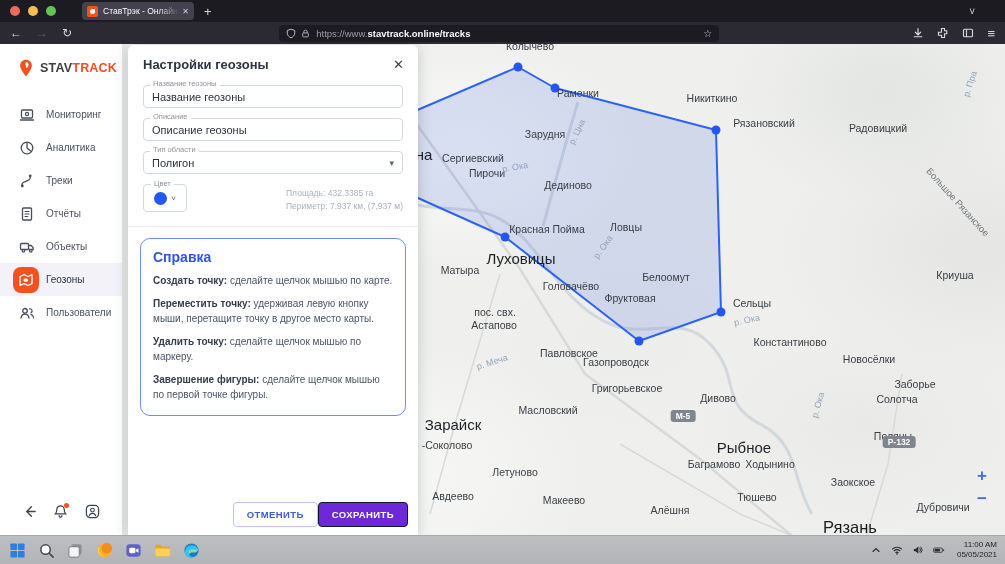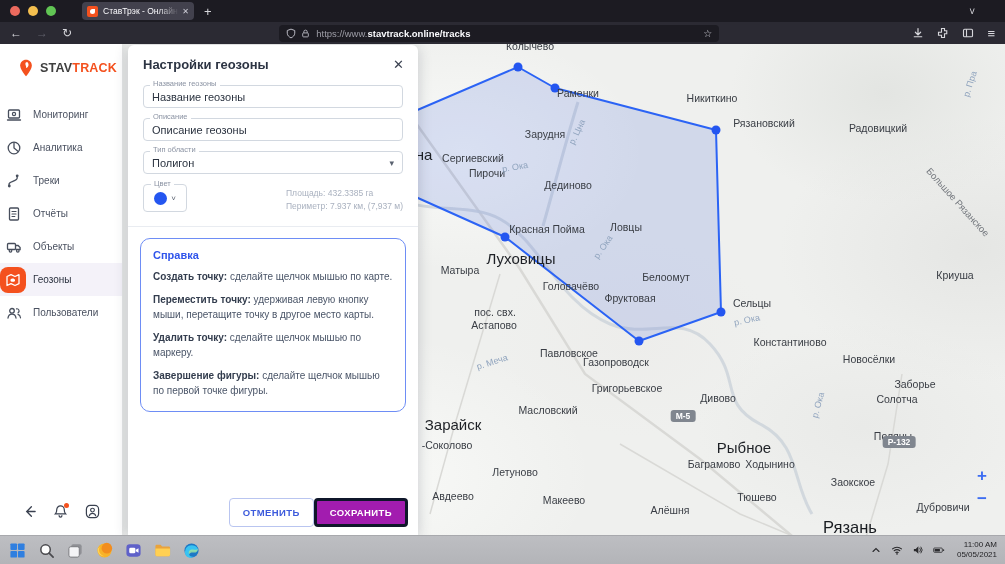--- a/index.html
+++ b/index.html
@@ -59,21 +59,21 @@
   .mbadge{position:absolute;transform:translate(-50%,-50%);background:#80868f;color:#fff;font-size:8.5px;font-weight:700;padding:1px 5px;border-radius:3px;white-space:nowrap;}
   .zoomctl{position:absolute;right:18px;bottom:28px;display:flex;flex-direction:column;gap:6px;align-items:center;}
   .zoom-btn{color:#3d6df2;font-size:17px;font-weight:700;line-height:1;cursor:pointer;}
 
   
   .sidebar{position:absolute;left:0;top:0;width:122px;height:100%;background:#fff;box-shadow:2px 0 8px rgba(50,55,80,.10);}
   .logo{display:flex;align-items:center;gap:4px;padding:14px 0 10px 16px;}
   .logo-text{font-size:12.5px;font-weight:800;letter-spacing:.2px;}
   .logo-text .stav{color:#404040;} .logo-text .track{color:#f4511e;}
   .nav{margin-top:10px;}
-  .nav-item{height:33px;display:flex;align-items:center;padding-left:5px;gap:11px;cursor:pointer;}
+  .nav-item{height:33px;display:flex;align-items:center;padding-left:18px;gap:11px;cursor:pointer;}
   .nav-item .nav-ic{width:17px;height:17px;color:#474e5c;display:flex;align-items:center;justify-content:center;flex:none;}
   .nav-item .nav-ic svg{width:16px;height:16px;}
   .nav-label{font-size:10px;color:#4a5160;}
   .nav-item.active{background:#f4f2f9;}
   .nav-item.active .nav-ic{width:26px;height:26px;background:#f4511e;border-radius:8px;color:#fff;margin-left:-5px;}
   .nav-item.active .nav-label{color:#2c3340;margin-left:-4px;}
   .side-foot{position:absolute;bottom:12px;left:0;width:100%;display:flex;justify-content:space-around;padding:0 14px;box-sizing:border-box;}
   .sf-ic{color:#3a4150;position:relative;}
   .sf-ic svg{width:15px;height:15px;}
   .bell-dot{position:absolute;right:-1px;top:-1px;width:5px;height:5px;border-radius:50%;background:#f4511e;}
@@ -89,27 +89,27 @@
   .flabel{position:absolute;top:-5px;left:7px;background:#fff;padding:0 3px;font-size:7.5px;color:#8b93a3;line-height:1;}
   .select{width:100%;box-sizing:border-box;height:23px;border:1px solid #d2d8e0;border-radius:4px;display:flex;align-items:center;padding:0 8px;font-size:11px;color:#2b3340;cursor:pointer;}
   .select-arrow{margin-left:auto;font-size:9px;color:#5a6270;}
   .color-row{display:flex;align-items:flex-start;margin:2px 15px 0;}
   .color-box{position:relative;width:42px;height:26px;border:1px solid #d2d8e0;border-radius:4px;display:flex;align-items:center;justify-content:center;gap:4px;cursor:pointer;}
   .color-dot{width:13px;height:13px;border-radius:50%;}
   .color-chevron{font-size:8px;color:#5a6270;}
   .stats{margin-left:auto;font-size:8.5px;color:#a9b1bf;line-height:1.5;text-align:left;padding-top:3px;}
   .divider{border:none;border-top:1px solid #e9ecf1;margin:13px 0 11px;}
   .help{margin:0 12px;border:1px solid #6e8df5;border-radius:10px;padding:10px 12px 4px;}
-  .help-title{font-size:11px;font-weight:700;color:#2f54eb;margin-bottom:9px;}
+  .help-title{font-size:14px;font-weight:700;color:#2f54eb;margin-bottom:9px;}
   .help p{margin:0 0 9px;font-size:10px;line-height:1.45;color:#4a5568;}
   .help b{color:#333d4e;}
   .panel-foot{position:absolute;bottom:8px;right:10px;display:flex;gap:0;}
   .btn{font-size:9.5px;font-weight:700;letter-spacing:.4px;border-radius:4px;padding:6px 13px;cursor:pointer;font-family:inherit;}
   .btn.ghost{background:#fff;border:1px solid #b9c5f0;color:#3d5bdc;}
-  .btn.primary{background:#a21caf;border:3px solid #0f172a;color:#fff;}
+  .btn.primary{background:#6d28d9;border:1px solid #0f172a;color:#fff;}
 
   
   .taskbar{position:absolute;left:0;bottom:0;width:100%;height:29px;background:linear-gradient(#bdbec2,#b3b4b8);border-top:1px solid #a8a9ad;display:flex;align-items:center;box-sizing:border-box;padding:0 8px;}
   #task-icons{display:flex;align-items:center;gap:10px;}
   .task-ic{width:19px;height:19px;display:flex;align-items:center;justify-content:center;cursor:pointer;}
   .task-ic svg{width:17px;height:17px;}
   .tray{margin-left:auto;display:flex;align-items:center;gap:9px;}
   .tray svg{width:12px;height:12px;display:block;}
   .clock{text-align:right;font-size:8px;color:#1f1f22;line-height:1.3;margin-left:3px;}
 </style>

